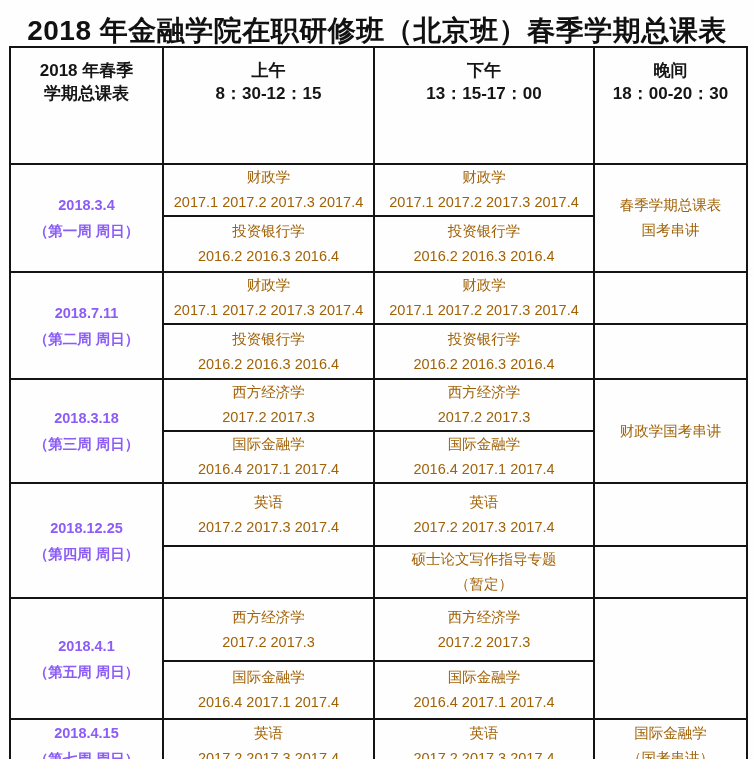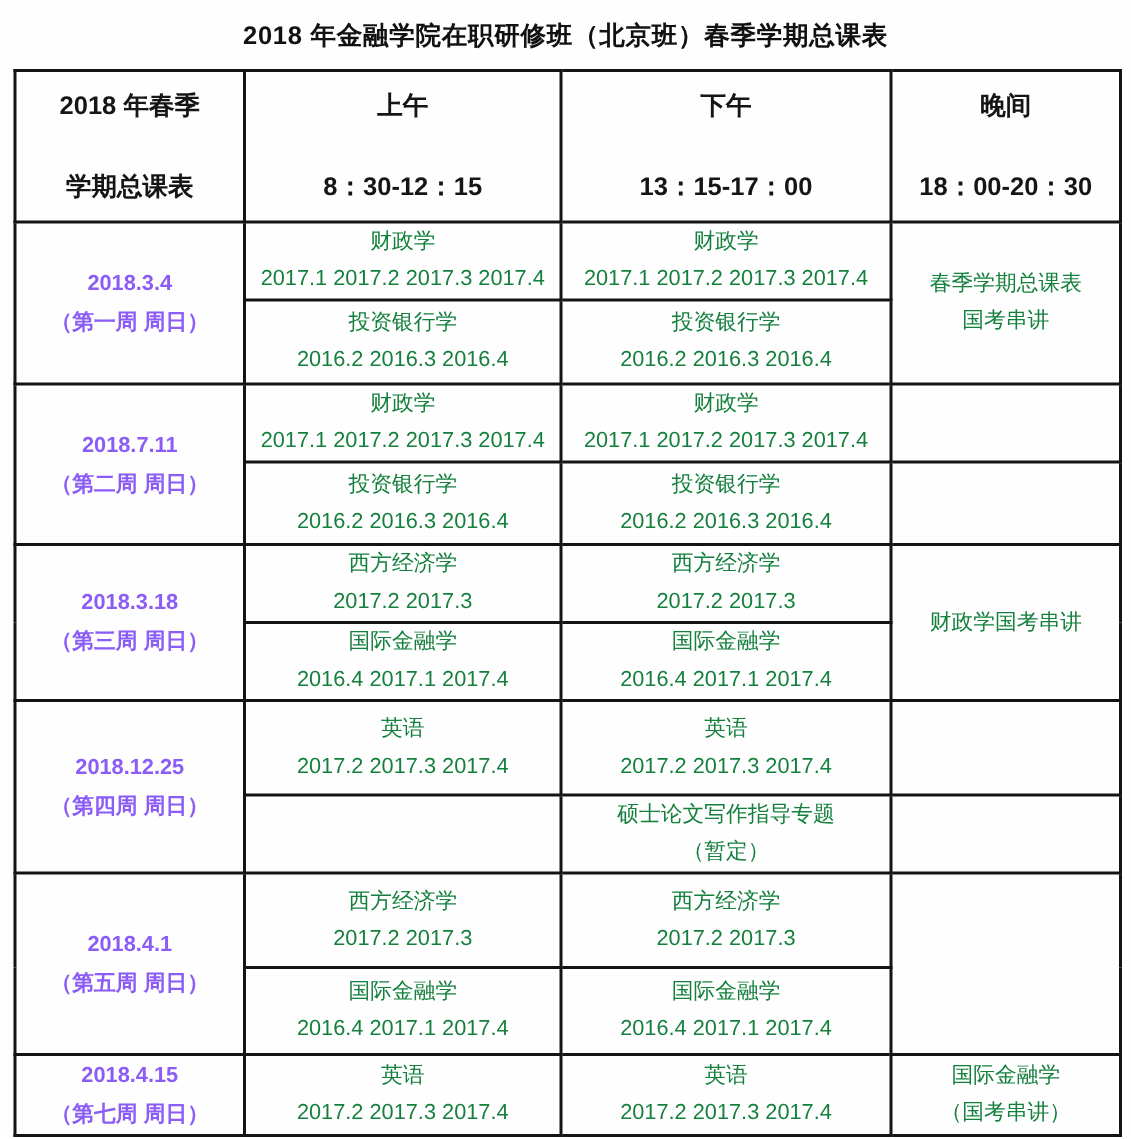--- a/index.html
+++ b/index.html
@@ -12,21 +12,21 @@
     background: #fefefe;
     font-family: "Liberation Sans", sans-serif;
     color: #1a1a1a;
   }
   .title {
     position: absolute;
     top: 12px;
     left: 0;
     width: 754px;
     text-align: center;
-    font-size: 17px;
+    font-size: 28px;
     font-weight: bold;
     color: #111;
     letter-spacing: 0.5px;
   }
   table.schedule {
     position: absolute;
     top: 46px;
     left: 9px;
     width: 737px;
     border-collapse: collapse;
@@ -40,35 +40,34 @@
   }
   
   td.hdr {
     font-weight: bold;
     font-size: 17px;
     color: #151515;
   }
   td.hdr .hflex {
     display: flex;
     flex-direction: column;
-    justify-content: space-between;
-    height: 99px;
+    height: 115px;
     padding: 11px 0 11px 0;
   }
   
   td.date-cell {
     font-weight: bold;
     font-size: 14.5px;
     color: #8b5cf6;
   }
   td.date-cell div { line-height: 26px; }
   
   td.course-cell, td.eve-cell {
     font-size: 14.5px;
-    color: #15803d;
+    color: #a16207;
   }
   td.course-cell div, td.eve-cell div { line-height: 25px; }
 </style>
 </head>
 <body>
 
 <div class="page">
 
   <div class="title">2018 年金融学院在职研修班（北京班）春季学期总课表</div>
 

